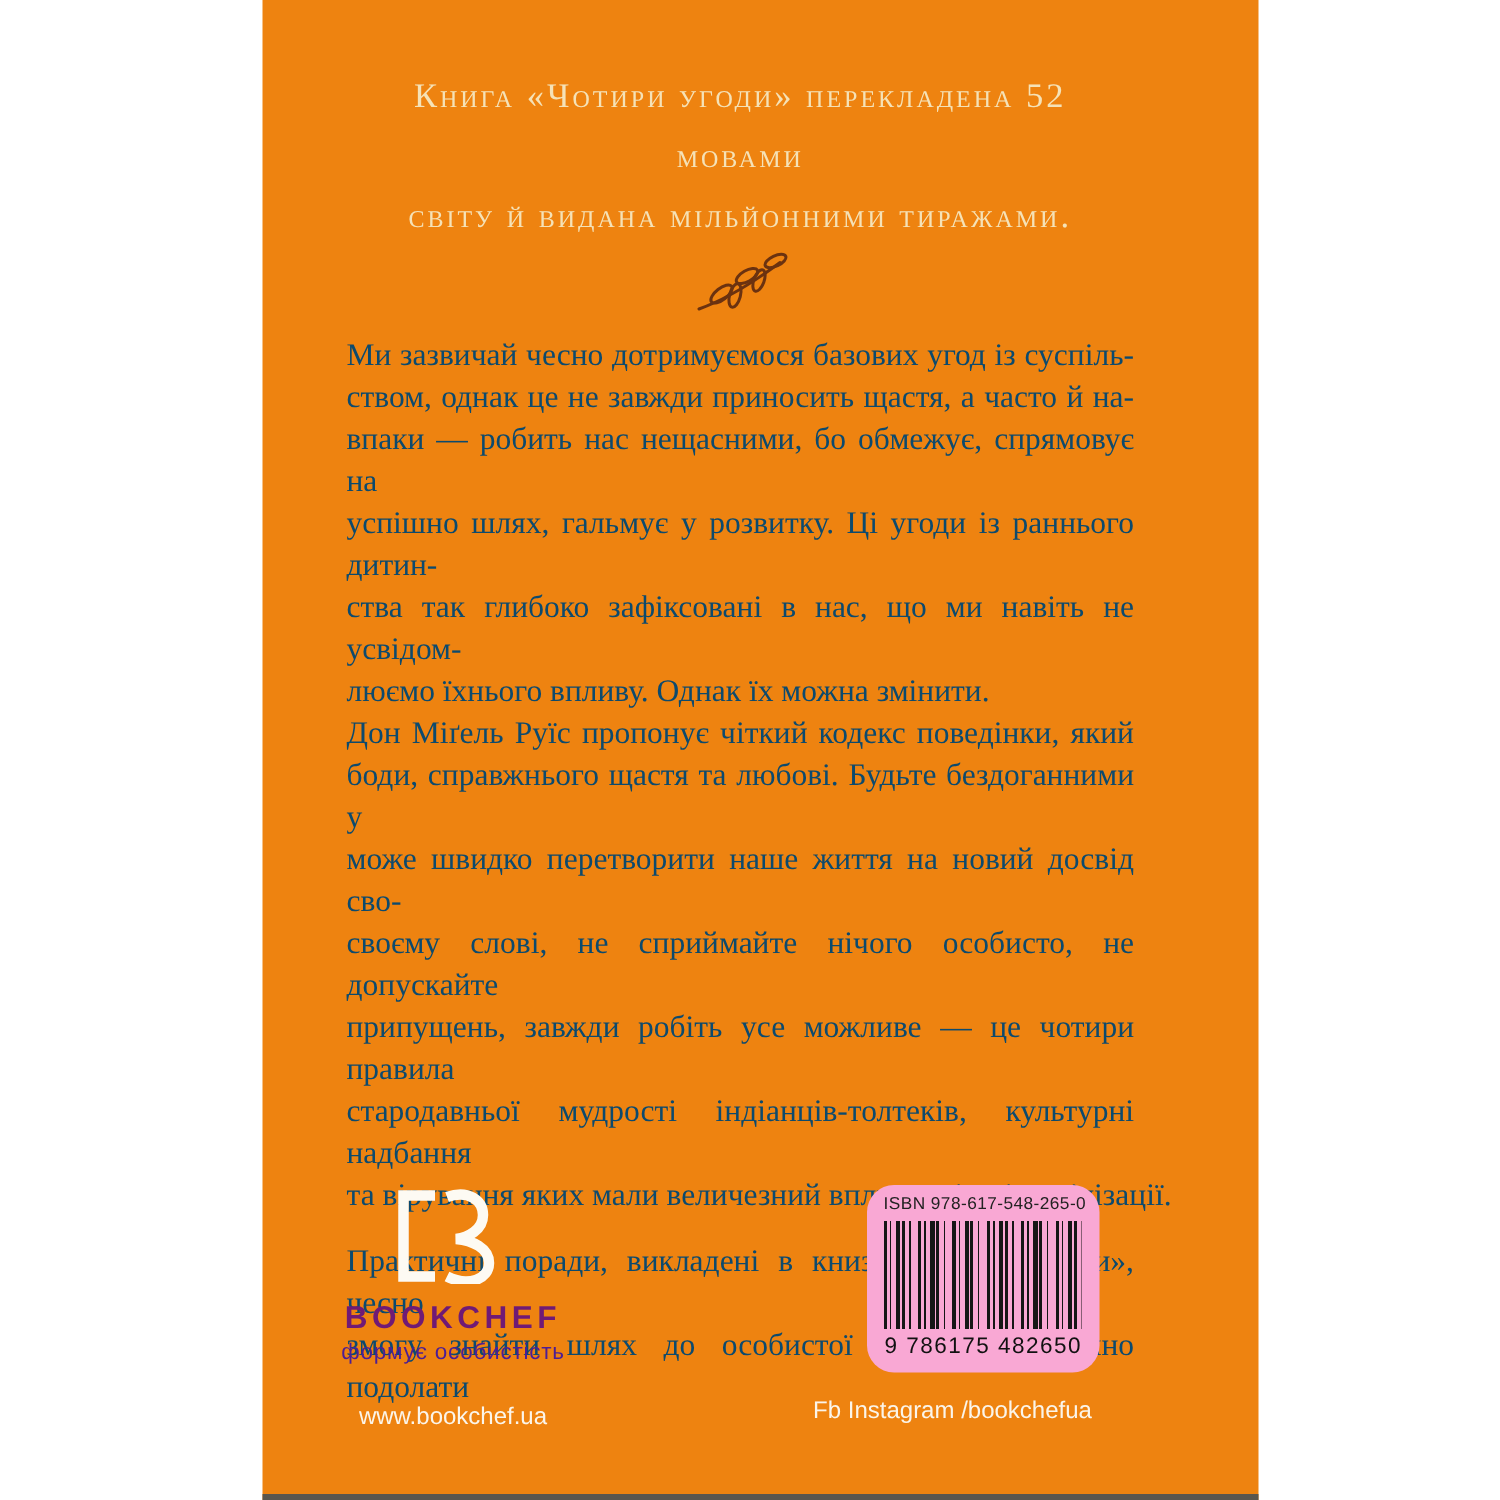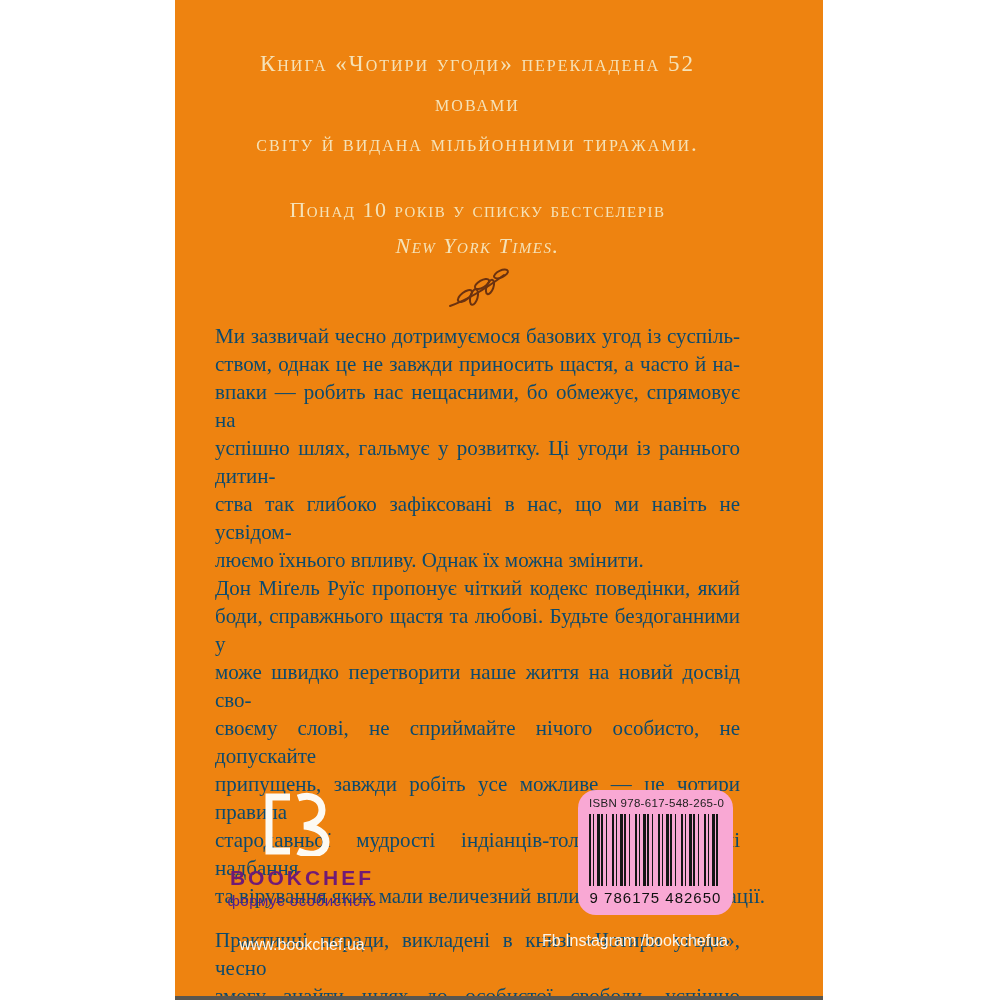--- a/index.html
+++ b/index.html
@@ -3,20 +3,21 @@
 <meta charset="utf-8">
 <style>
   html,body{margin:0;padding:0;}
   body{
     width:1000px;height:1000px;background:#ffffff;position:relative;
     font-family:"Liberation Serif", serif;overflow:hidden;
   }
   .book{
     position:absolute;left:175px;top:0;width:648px;height:1000px;
     background:#ee8310;
+    padding-left:16px;
   }
   .book-edge{
     position:absolute;left:0;bottom:0;width:100%;height:4px;
     background:#5a564e;
   }
   .text-col{margin-left:40px;width:525px;}
   .smallcaps{
     font-variant:small-caps;font-variant-caps:small-caps;
     color:#f5e2b7;text-align:center;
   }
@@ -61,24 +62,20 @@
 
 <div class="book">
 
   <div class="text-col">
 
     <div class="smallcaps h1">
       <div>Книга «Чотири угоди» перекладена 52 мовами</div>
       <div>світу й видана мільйонними тиражами.</div>
     </div>
 
-    <div class="smallcaps h2">
-      <div>Понад 10 років у списку бестселерів</div>
-      <div class="nyt">New York Times.</div>
-    </div>
 
     <div class="leaf-wrap">
       <svg width="64" height="44" viewBox="0 0 64 44" fill="none" stroke="#6b3210" stroke-width="2" stroke-linecap="round">
         <path d="M4,40 C18,35 38,24 58,9"></path>
         <ellipse cx="19" cy="30" rx="8.5" ry="3.8" transform="rotate(-38 19 30)"></ellipse>
         <ellipse cx="28" cy="31" rx="8" ry="3.6" transform="rotate(-75 28 31)"></ellipse>
         <ellipse cx="36" cy="18" rx="8" ry="3.6" transform="rotate(-30 36 18)"></ellipse>
         <ellipse cx="44" cy="21" rx="7.5" ry="3.4" transform="rotate(-70 44 21)"></ellipse>
         <ellipse cx="55" cy="8" rx="7.5" ry="3.4" transform="rotate(-25 55 8)"></ellipse>
       </svg>

